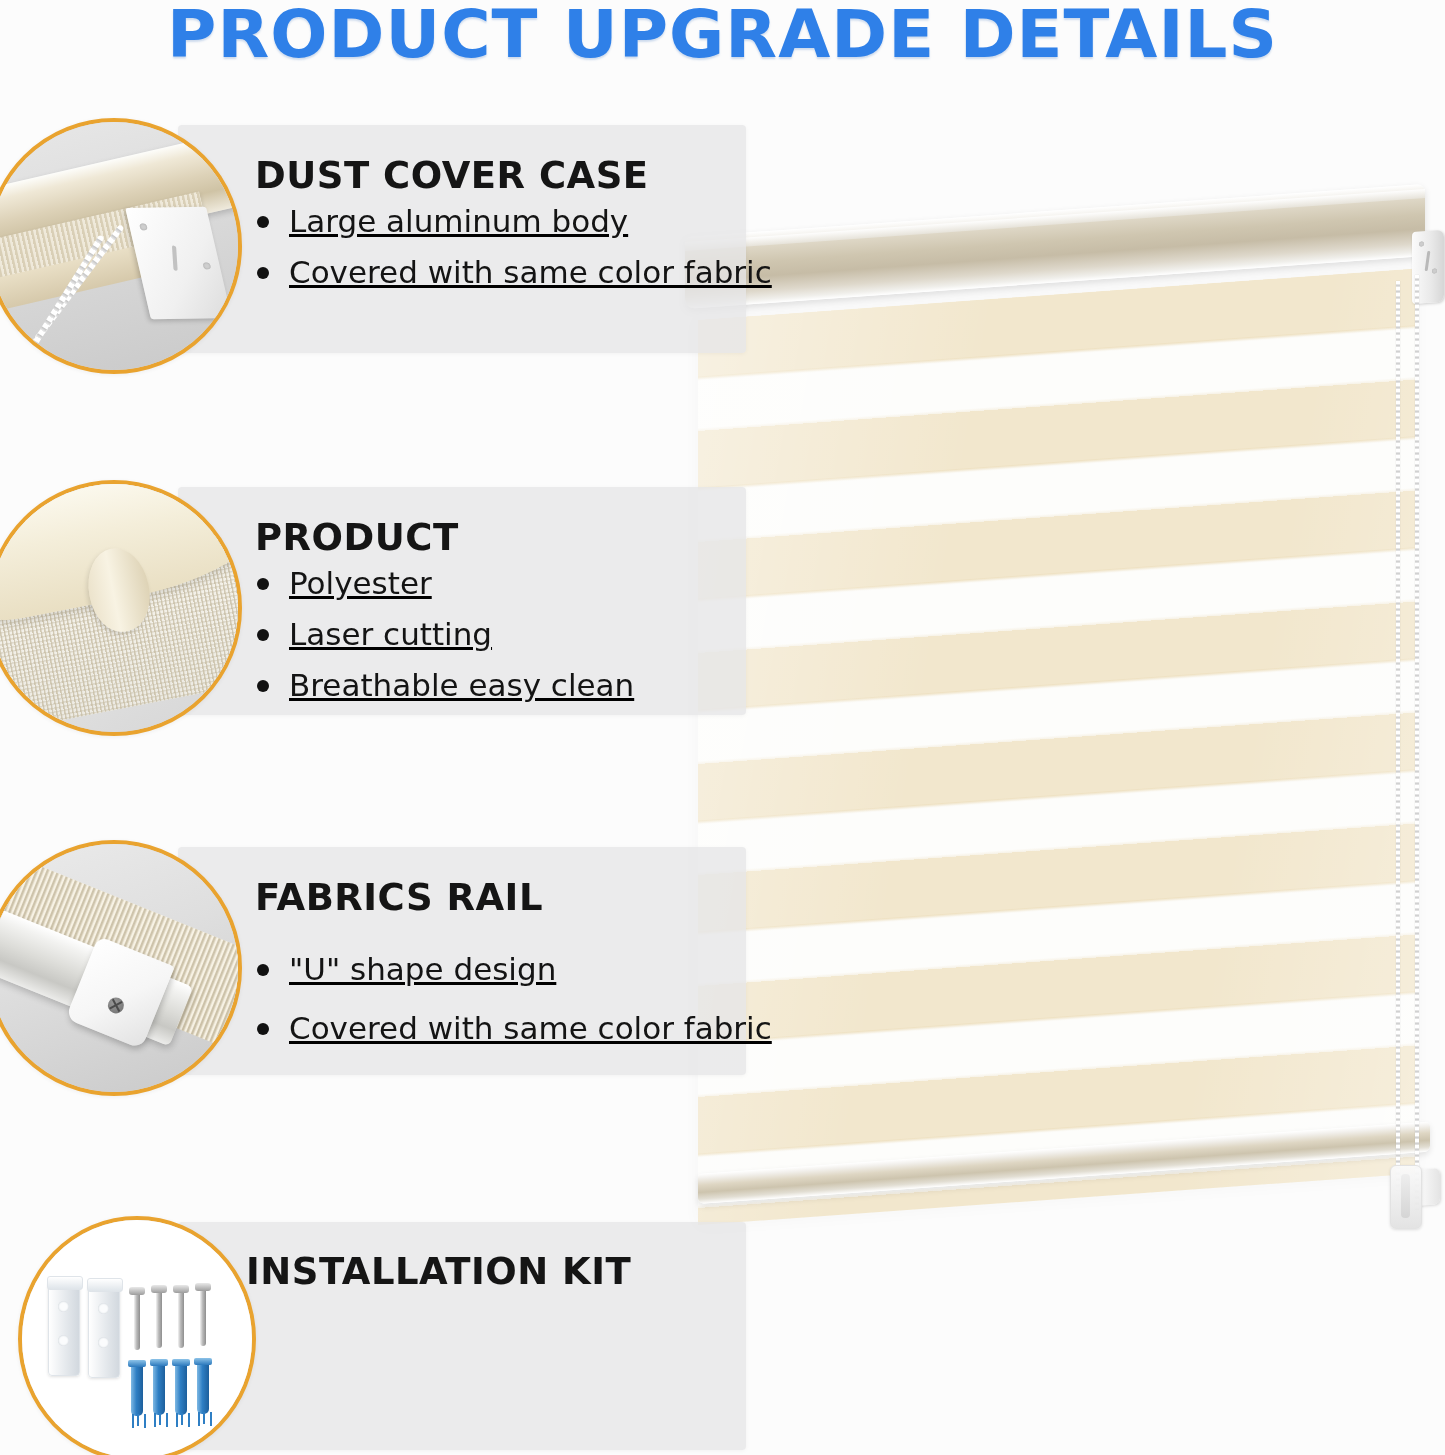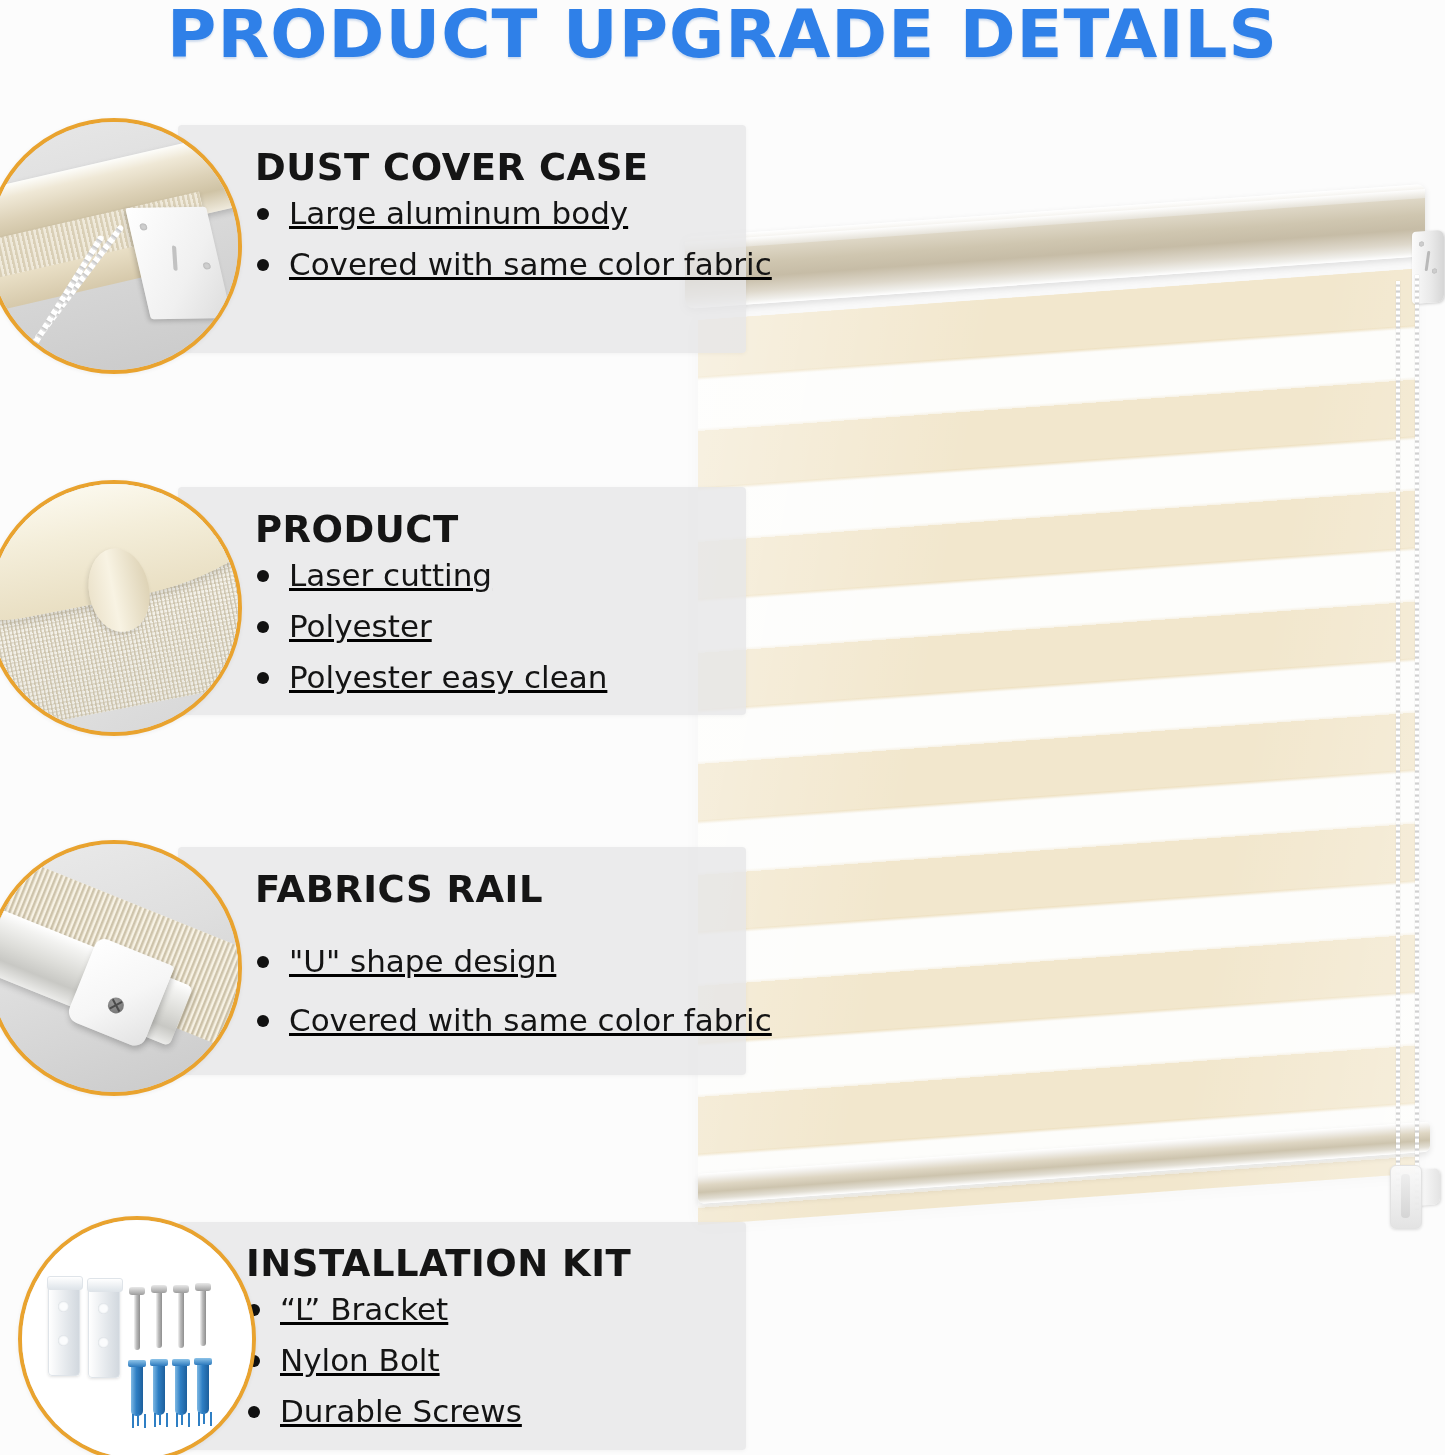--- a/index.html
+++ b/index.html
@@ -122,21 +122,21 @@
     box-shadow:0 1px 4px rgba(0,0,0,.045);
   }
   .ptext{position:absolute;}
   .fh{
     font-family:"DejaVu Sans", sans-serif;
     font-weight:bold;
     font-size:37px;
     letter-spacing:.5px;
     color:#151515;
     white-space:nowrap;
-    margin:0 0 6px 0;
+    margin:8px 0 6px 0;
   }
   .blist{list-style:none;margin:0;padding:0;text-decoration:underline;}
   .blist li{
     font-family:"DejaVu Sans", sans-serif;
     font-size:31px;
     color:#141414;
     white-space:nowrap;
     position:relative;
     padding-left:34px;
     margin-bottom:14px;
@@ -355,23 +355,23 @@
         <div class="cord c2"></div>
       </div>
     </div>
   </div>
 
   <div class="feature" style="left:0;top:480px;">
     <div class="panel" style="left:178px;top:7px;width:568px;height:228px;"></div>
     <div class="ptext" style="left:255px;top:28px;">
       <div class="fh">PRODUCT</div>
       <ul class="blist">
+        <li><span class="dot"></span><span>Polyester</span></li>
         <li><span class="dot"></span><span>Laser cutting</span></li>
-        <li><span class="dot"></span><span>Polyester</span></li>
-        <li><span class="dot"></span><span>Polyester  easy clean</span></li>
+        <li><span class="dot"></span><span>Breathable  easy clean</span></li>
       </ul>
     </div>
     <div class="bubble" style="left:-14px;top:0;width:248px;height:248px;">
       <div class="inner photo-fabric">
         <div class="mesh"></div>
         <div class="sheet"></div>
         <div class="curl"></div>
       </div>
     </div>
   </div>
@@ -393,25 +393,20 @@
           <span class="screw"></span>
         </div>
       </div>
     </div>
   </div>
 
   <div class="feature" style="left:0;top:1200px;">
     <div class="panel" style="left:178px;top:22px;width:568px;height:228px;"></div>
     <div class="ptext" style="left:246px;top:42px;">
       <div class="fh">INSTALLATION KIT</div>
-      <ul class="blist">
-        <li><span class="dot"></span><span>“L”  Bracket</span></li>
-        <li><span class="dot"></span><span>Nylon Bolt</span></li>
-        <li><span class="dot"></span><span>Durable Screws</span></li>
-      </ul>
     </div>
     <div class="bubble" style="left:18px;top:16px;width:230px;height:238px;">
       <div class="inner photo-kit">
         <div class="kit">
           <span class="bracket" style="left:26px;top:62px;">
               <span class="lip"></span>
             </span>
           <span class="bracket" style="left:66px;top:64px;">
               <span class="lip"></span>
             </span>

